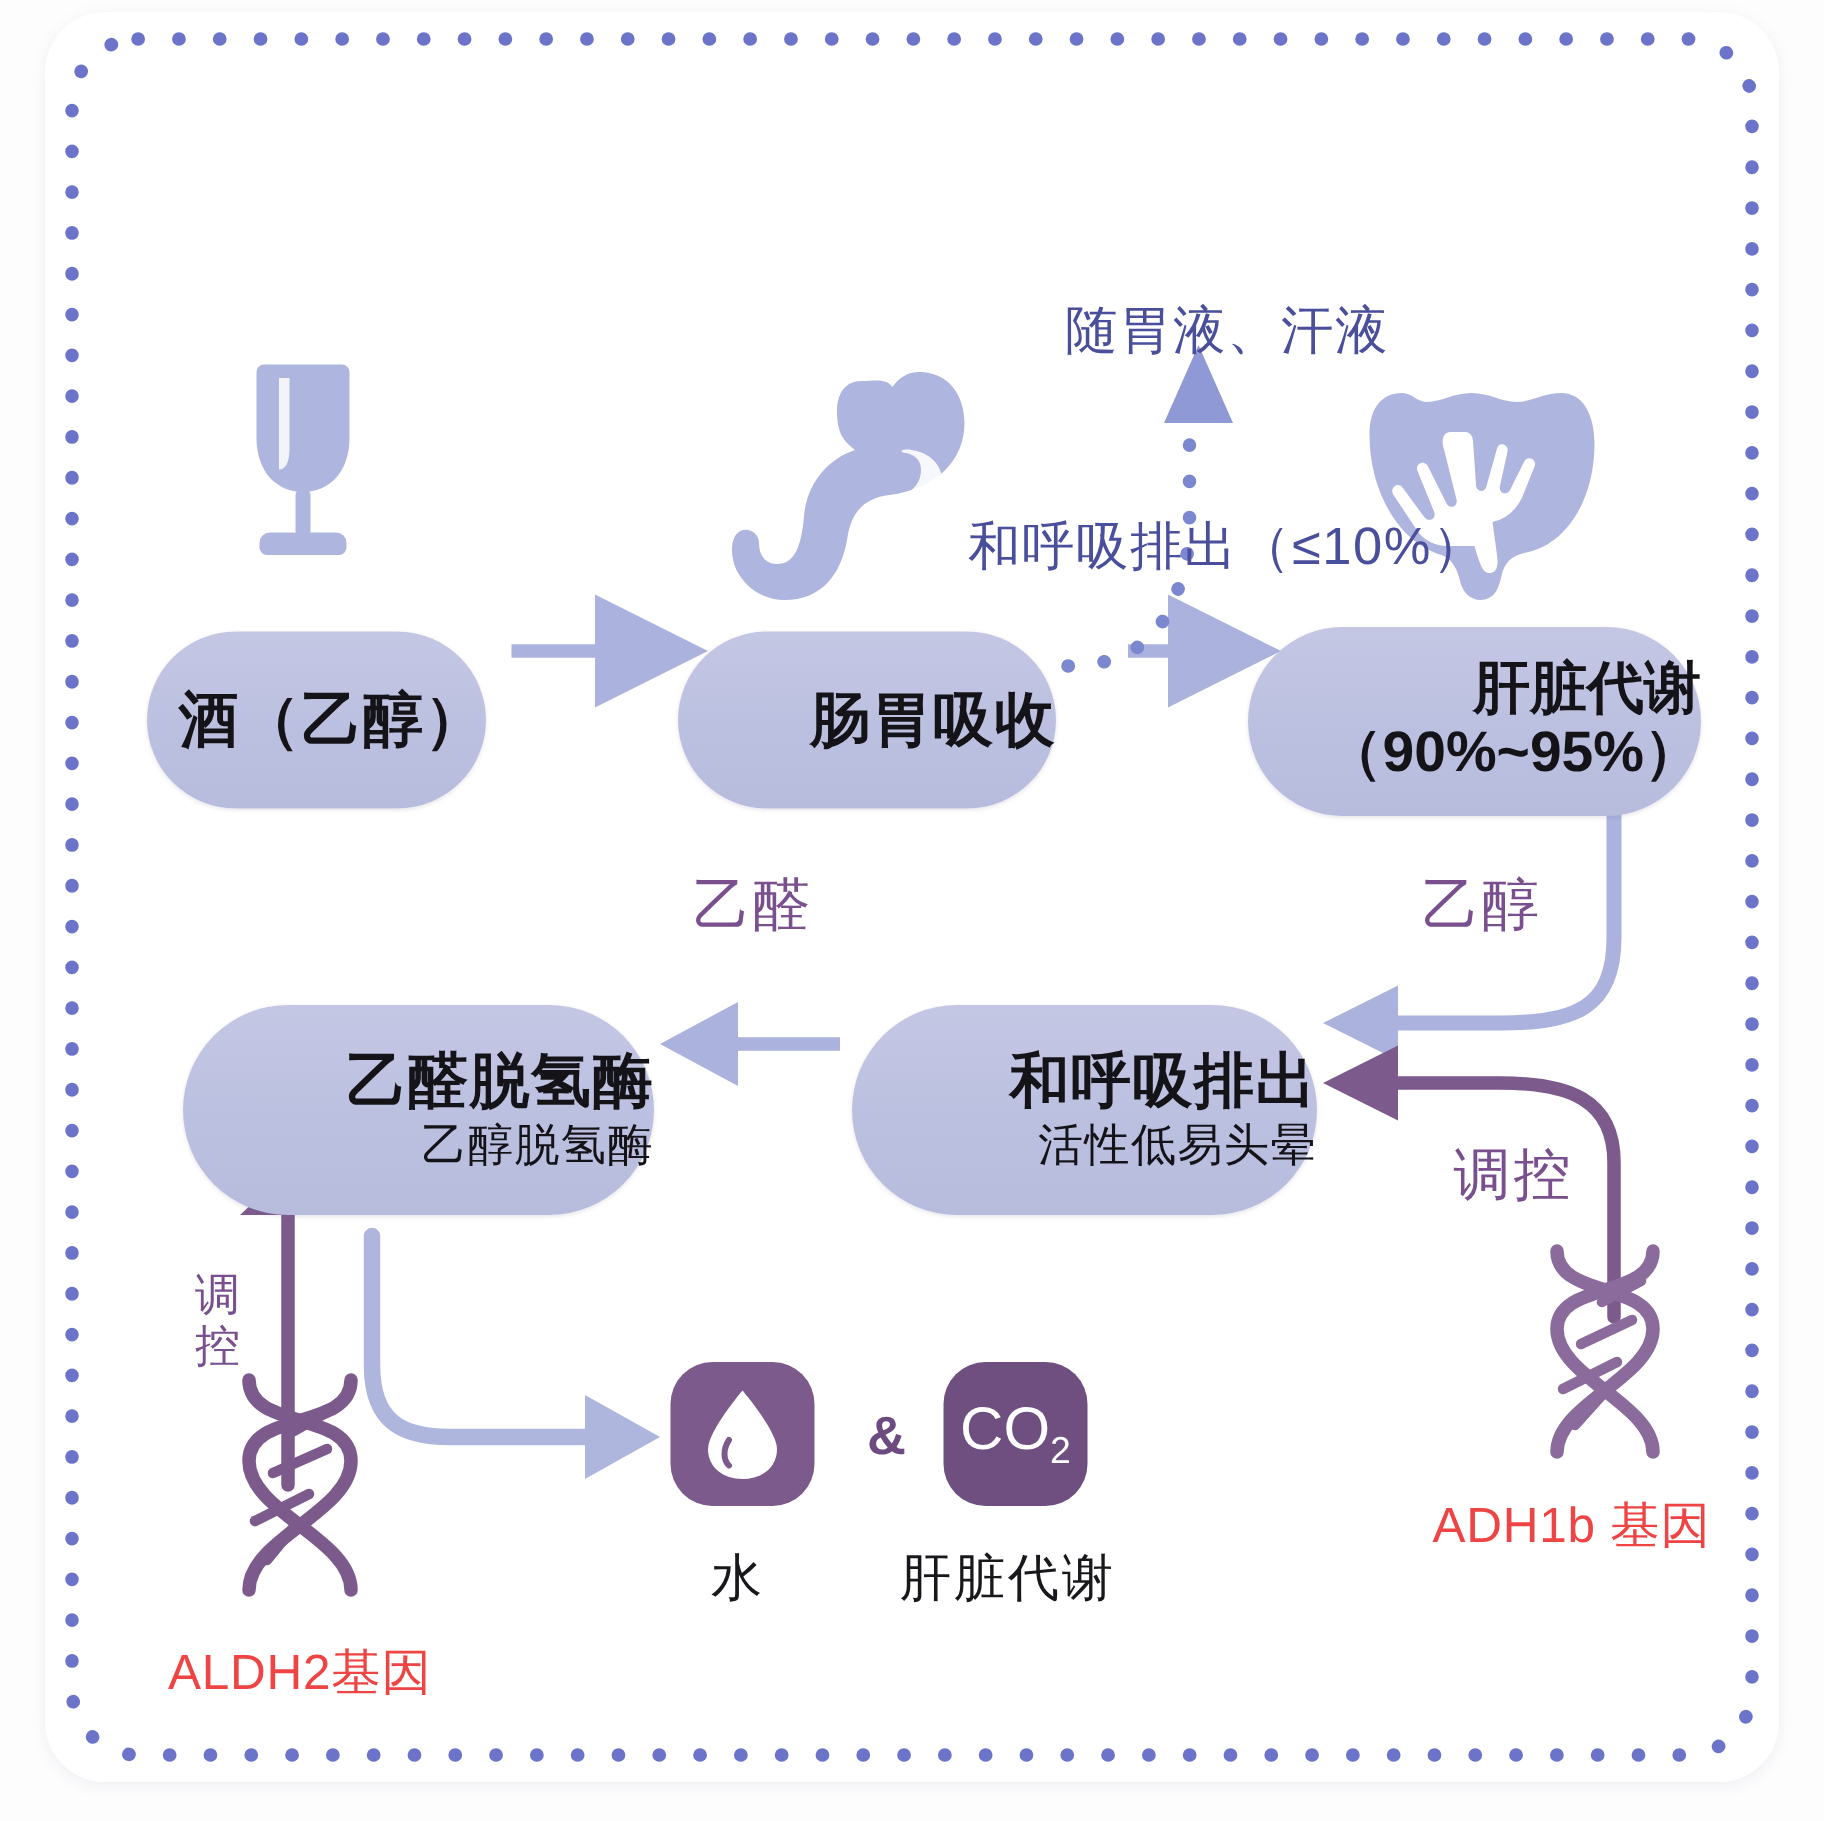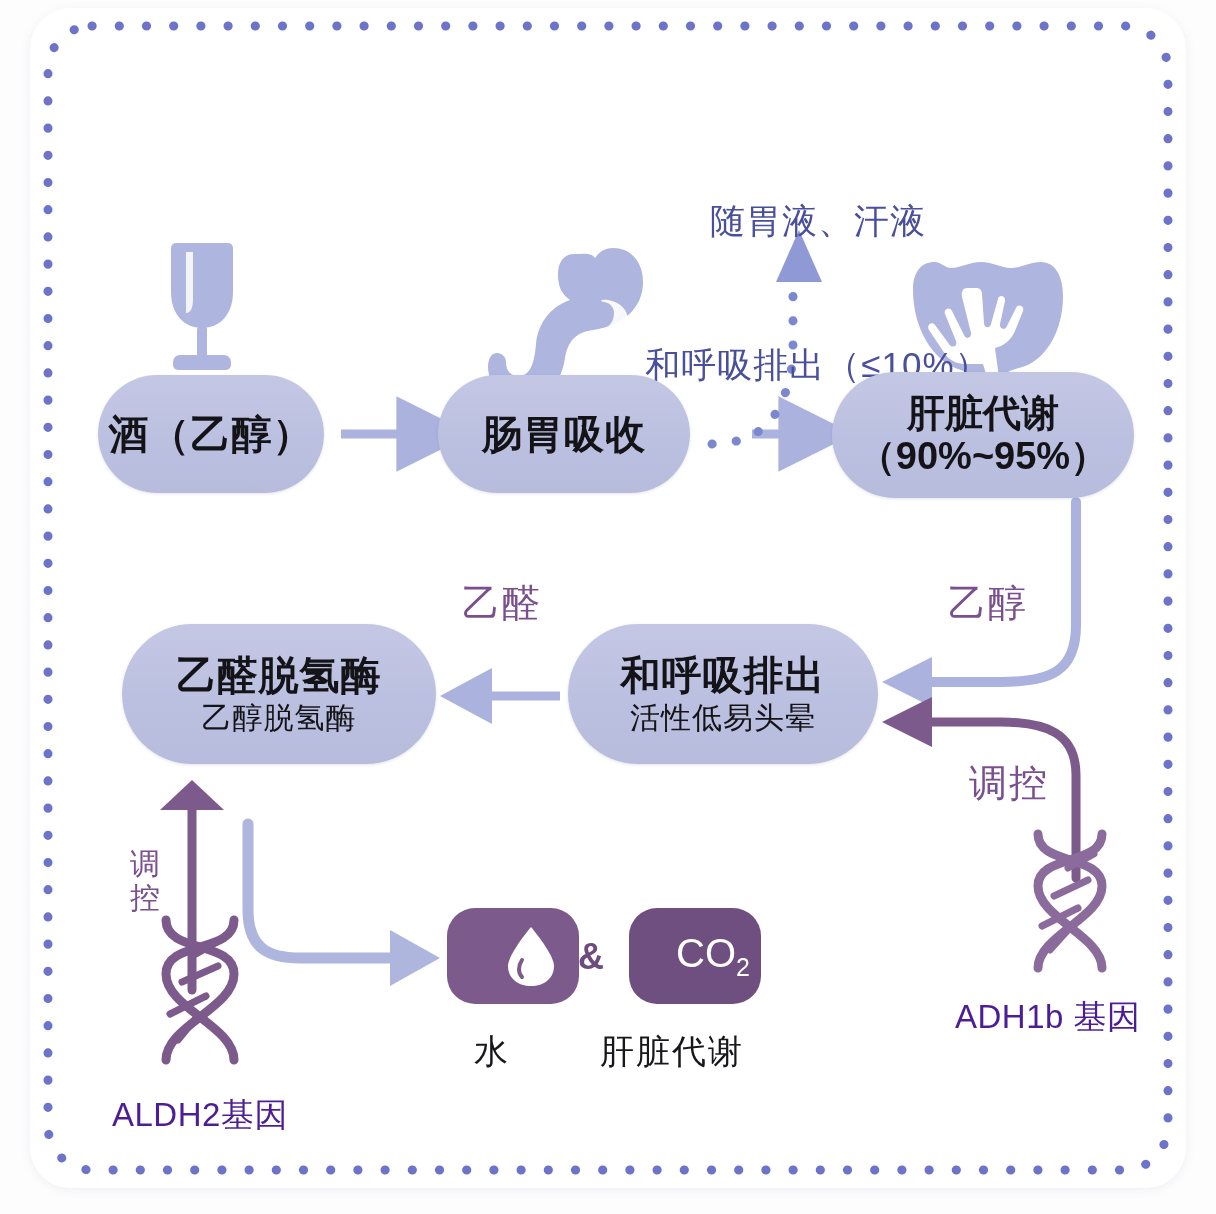--- a/index.html
+++ b/index.html
@@ -39,25 +39,26 @@
     overflow: visible;
   }
 
   
   .pill {
     position: absolute;
     background: linear-gradient(180deg, #c4c7e4 0%, #bcc0e0 55%, #b7bcdd 100%);
     border-radius: 70px;
     display: flex;
     flex-direction: column;
-    align-items: center;
+    align-items: flex-end;
     justify-content: center;
     color: #141418;
     text-align: center;
     box-shadow: 0 1px 3px rgba(110,110,140,0.18);
+    margin-top: 46px;
   }
   .pill .l1 {
     font-size: 40px;
     font-weight: 700;
     letter-spacing: 1px;
     line-height: 1.16;
   }
   .pill .l2 {
     font-size: 30px;
     font-weight: 400;
@@ -65,21 +66,21 @@
     letter-spacing: 1px;
     margin-top: 2px;
   }
   .pill .big {
     font-size: 38px;
     font-weight: 700;
     line-height: 1.14;
   }
 
   #box-alcohol   { left: 98px;  top: 375px; width: 226px; height: 118px; }
-  #box-gastro    { left: 438px; top: 375px; width: 252px; height: 118px; }
+  #box-gastro    { left: 452px; top: 375px; width: 252px; height: 118px; }
   #box-liver     { left: 832px; top: 372px; width: 302px; height: 126px; }
   #box-aldh      { left: 122px; top: 624px; width: 314px; height: 140px; }
   #box-adh       { left: 568px; top: 624px; width: 310px; height: 140px; }
 
   
   .lbl {
     position: absolute;
     white-space: pre;
   }
   #top-note {
@@ -108,21 +109,21 @@
     color: #7a4f8e;
     line-height: 1.12;
     width: 34px;
     text-align: center;
     letter-spacing: 0;
     font-weight: 500;
   }
   .gene-lbl {
     position: absolute;
     font-size: 33px;
-    color: #4c1d95;
+    color: #ef4444;
     letter-spacing: 0.5px;
     white-space: pre;
   }
   #lbl-aldh2-gene { left: 112px; top: 1093px; }
   #lbl-adh1b-gene { left: 955px; top: 995px; }
   .prod-lbl {
     position: absolute;
     font-size: 34px;
     color: #17171c;
     letter-spacing: 2px;
@@ -142,21 +143,20 @@
   
   .prod-icon {
     position: absolute;
     width: 96px;
     height: 96px;
     border-radius: 28px;
     background: #7d5a8c;
     display: flex;
     align-items: center;
     justify-content: center;
-    padding-left: 36px;
   }
   #icon-water { left: 447px; top: 908px; }
   #icon-co2   { left: 629px; top: 908px; background: #6f4f80; }
   #icon-co2 .co2txt {
     color: #ffffff;
     font-size: 40px;
     font-weight: 400;
     letter-spacing: 0px;
   }
   #icon-co2 .co2txt sub {

